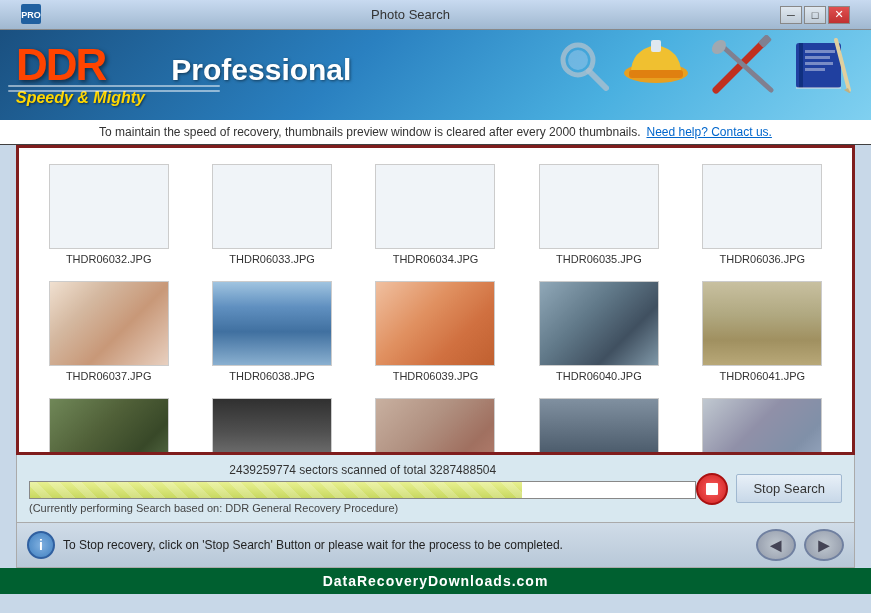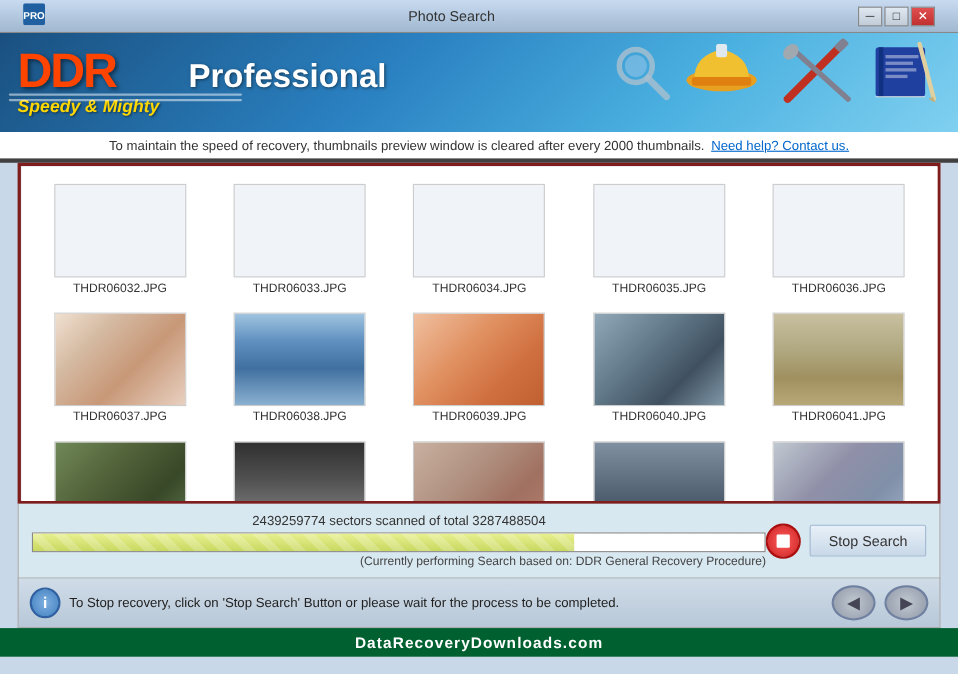--- a/index.html
+++ b/index.html
@@ -90,21 +90,21 @@
       right: 20px;
       top: 5px;
       display: flex;
       align-items: center;
       gap: 10px;
     }
 
     
     .info-bar {
       background: white;
-      border-bottom: 4px solid #404040;
+      border-bottom: 1px solid #404040;
       padding: 5px 16px;
       display: flex;
       align-items: flex-end;
       justify-content: center;
       gap: 6px;
       font-size: 12px;
       color: #333;
     }
     .info-bar a {
       color: #0066cc;
@@ -193,21 +193,21 @@
         45deg,
         transparent,
         transparent 8px,
         rgba(255,255,255,0.2) 8px,
         rgba(255,255,255,0.2) 16px
       );
     }
     .progress-subtitle {
       font-size: 11px;
       color: #444;
-      text-align: right;
+      text-align: left;
       margin-top: 3px;
     }
     .stop-btn-area {
       display: flex;
       align-items: center;
       gap: 8px;
     }
     .stop-icon {
       width: 32px;
       height: 32px;

